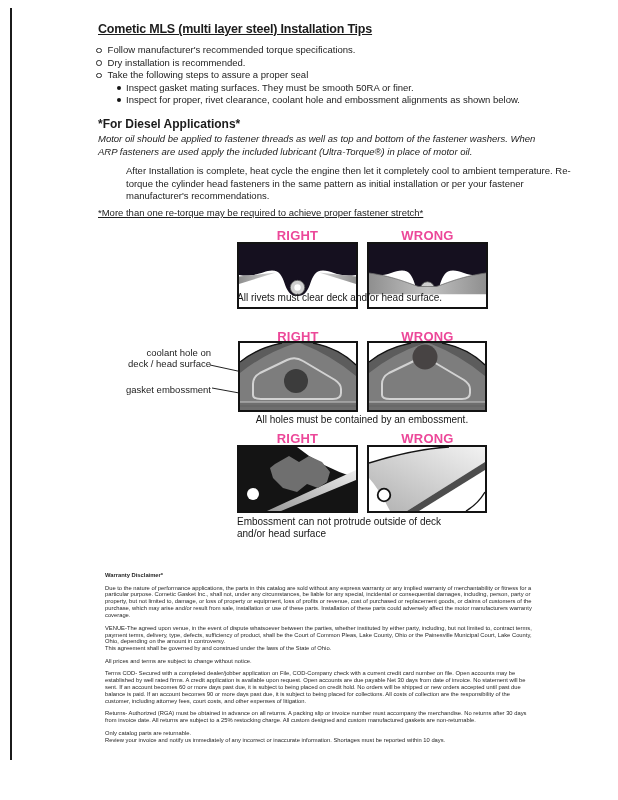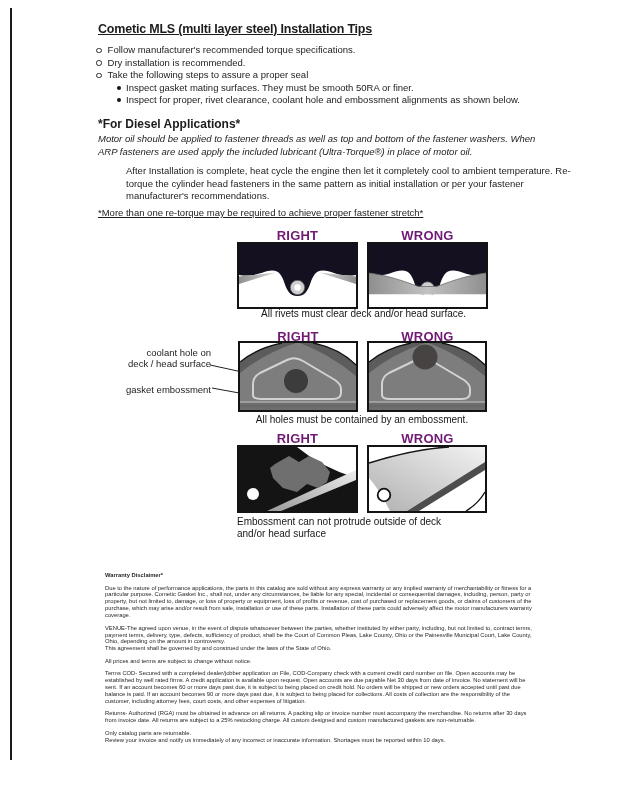--- a/index.html
+++ b/index.html
@@ -10,21 +10,21 @@
          text-decoration:underline;white-space:nowrap;}
   .bullets{position:absolute;left:96px;top:44px;font-size:9.5px;line-height:12.6px;}
   .b-row{display:flex;align-items:flex-start;white-space:nowrap;}
   .b-row.sub{padding-left:21px;}
   .dot-o{width:3.6px;height:3.6px;border:1px solid #2a2a2a;border-radius:50%;margin:3.6px 6px 0 0;flex:none;}
   .dot-f{width:4px;height:4px;background:#151515;border-radius:50%;margin:3.8px 5px 0 0;flex:none;}
   .diesel-h{position:absolute;left:98px;top:117px;font-size:12px;font-weight:bold;white-space:nowrap;}
   .para{position:absolute;left:98px;width:452px;font-size:9.5px;line-height:12.6px;}
   .p1{top:133px;font-style:italic;} .p2{top:165px;margin-left:28px;} .p3{top:207px;white-space:nowrap;text-decoration:underline;}
   .dg-label{position:absolute;width:121px;text-align:center;font-size:13px;font-weight:bold;
-            letter-spacing:0.2px;color:#701a75;white-space:nowrap;}
+            letter-spacing:0.2px;color:#ec4899;white-space:nowrap;}
   .dg-box{position:absolute;border:2px solid #131313;background:#fff;line-height:0;}
   .dg-cap{position:absolute;font-size:10px;line-height:12.2px;color:#161616;}
   .anno{position:absolute;left:100px;width:111px;text-align:right;font-size:9.5px;line-height:11px;white-space:nowrap;}
   .ptr{position:absolute;left:205px;top:357px;}
   .fineprint{position:absolute;left:105px;top:572px;width:429px;font-size:5.8px;line-height:6.9px;color:#262626;}
   .fineprint p{margin:0 0 5.6px 0;}
   .fineprint p.tight{margin-bottom:0;}
   .fineprint .fp-h{font-weight:bold;margin-bottom:5.6px;}
   .pagecode{position:absolute;left:364px;top:757px;font-size:13px;letter-spacing:0.3px;color:#3b82f6;white-space:nowrap;}
 </style>
@@ -101,21 +101,21 @@
       <rect width="117" height="63" fill="#ffffff"></rect>
       <path d="M0,0 H117 V31 C99,33.5 93,26.5 84,26.5 C68,26.5 75,52 58.5,52 C42,52 49,26.5 33,26.5 C24,26.5 18,33.5 0,31 Z" fill="#15101f"></path>
       <circle cx="58.5" cy="45" r="7.2" fill="#cfcfcf" stroke="#555" stroke-width="0.8"></circle>
       <circle cx="58.5" cy="45" r="3.2" fill="#e8e8e8"></circle>
       <path d="M0,29 C28,33 43,41 50,42.5 L67,42.5 C74,41 89,33 117,29 L117,50.5 L0,50.5 Z" fill="url(#r1gW)"></path>
       <rect x="0" y="50.5" width="117" height="12.5" fill="#ffffff"></rect>
       <path d="M0,29 C28,33 43,41 50,42.5 L67,42.5 C74,41 89,33 117,29" stroke="#6a6a6a" stroke-width="0.8" fill="none"></path>
     </svg>
   </div>
 
-  <div class="dg-cap" style="left:237px;top:308px;margin-left:24px;">All rivets must clear deck and/or head surface.</div>
+  <div class="dg-cap" style="left:237px;top:292px;">All rivets must clear deck and/or head surface.</div>
 
   <div class="dg-label" style="left:238px;top:329px;width:120px;">RIGHT</div>
   <div class="dg-label" style="left:367px;top:329px;">WRONG</div>
 
   <div class="anno" style="top:347px;">
     <div>coolant hole on</div>
     <div>deck / head surface</div>
   </div>
   <div class="anno" style="top:384px;">gasket embossment</div>
 

